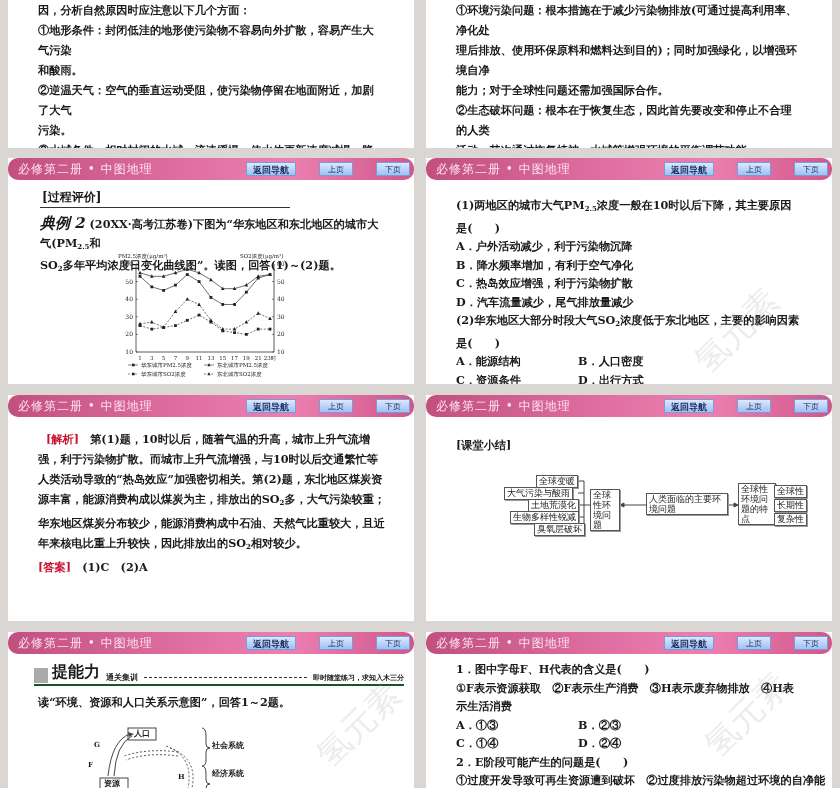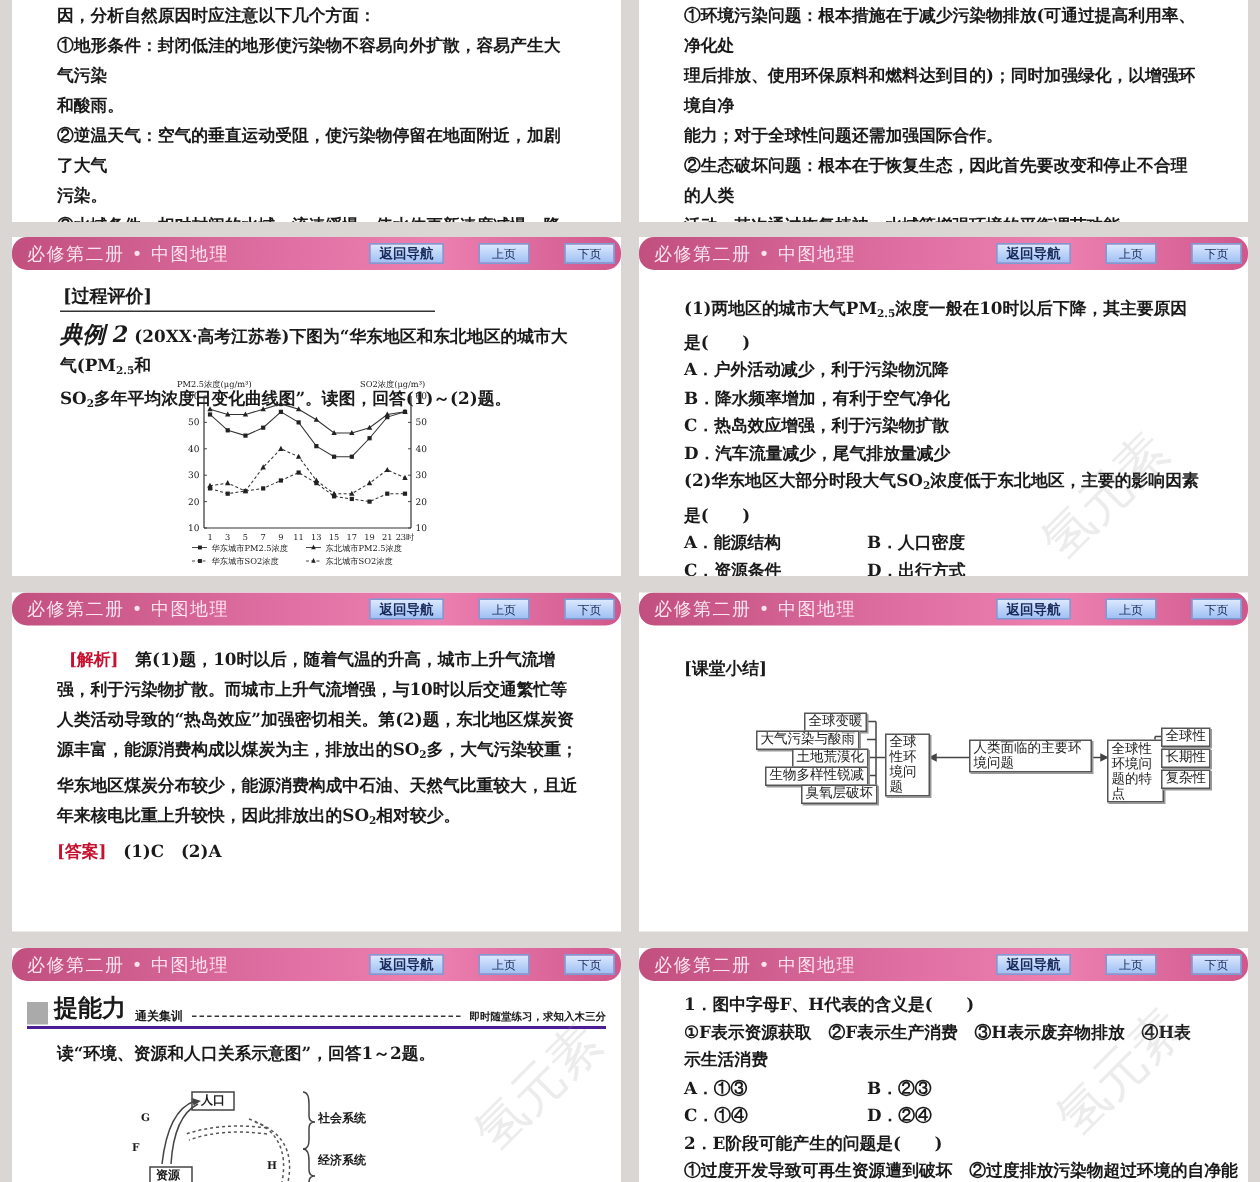--- a/index.html
+++ b/index.html
@@ -42,21 +42,21 @@
   .red { color: #c8102e; }
 
   .chart-wrap { position: absolute; left: 100px; top: 92px; width: 200px; height: 132px; }
   .chart-wrap svg { width: 200px; height: 132px; }
 
   .opts { display: grid; grid-template-columns: 122px 1fr; }
 
   .diagram { position: absolute; left: 70px; top: 82px; width: 300px; height: 70px; font-size: 9px; line-height: 11px; font-weight: normal; }
   .dbox { position: absolute; border: 1px solid #555; background: #fff; padding: 0 2px; white-space: nowrap; box-shadow: 1px 1px 0 #999; }
 
-  .tineng { margin: 8px 10px 0 10px; display: flex; align-items: flex-end; border-bottom: 2px solid #4c1d95; padding-bottom: 1px; }
+  .tineng { margin: 8px 10px 0 26px; display: flex; align-items: flex-end; border-bottom: 2px solid #14532d; padding-bottom: 1px; }
   .tineng .sq { width: 14px; height: 15px; background: #aaa; margin-right: 4px; }
   .tineng .big { font-size: 16px; font-weight: bold; }
   .tineng .small { font-size: 8px; margin-left: 6px; font-weight: bold; }
   .tineng .dash { flex: 1; border-bottom: 1px dashed #333; margin: 0 6px 5px 6px; }
   .tineng .tail { font-size: 7px; font-weight: bold; }
 
   .watermark { position: absolute; color: rgba(150,150,150,0.18); font-size: 34px; transform: rotate(-45deg); pointer-events: none; }
 </style>
 </head>
 <body>
@@ -290,21 +290,21 @@
           <line x1="274" y1="42" x2="278" y2="42"></line>
       </g>
     </svg>
     <div class="dbox" style="left:40px; top:-2px;">全球变暖</div>
     <div class="dbox" style="left:8px; top:10px;">大气污染与酸雨</div>
     <div class="dbox" style="left:32px; top:22px;">土地荒漠化</div>
     <div class="dbox" style="left:14px; top:34px;">生物多样性锐减</div>
     <div class="dbox" style="left:38px; top:46px;">臭氧层破坏</div>
     <div class="dbox" style="left:94px; top:12px; width:30px; white-space:normal; line-height:10px;">全球性环境问题</div>
     <div class="dbox" style="left:150px; top:16px; width:82px; white-space:normal; line-height:10px;">人类面临的主要环境问题</div>
-    <div class="dbox" style="left:242px; top:16px; width:38px; white-space:normal; line-height:10px;font-family:Liberation Serif, serif;">全球性环境问题的特点</div>
+    <div class="dbox" style="left:242px; top:6px; width:38px; white-space:normal; line-height:10px;">全球性环境问题的特点</div>
     <div class="dbox" style="left:278px; top:8px;">全球性</div>
     <div class="dbox" style="left:278px; top:22px;">长期性</div>
     <div class="dbox" style="left:278px; top:36px;">复杂性</div>
   </div>
 </div>
 
 <div class="slide left s6">
   <div class="bar">
     <span class="bar-title">必修第二册 • 中图地理</span>
     <div class="bar-nav">

